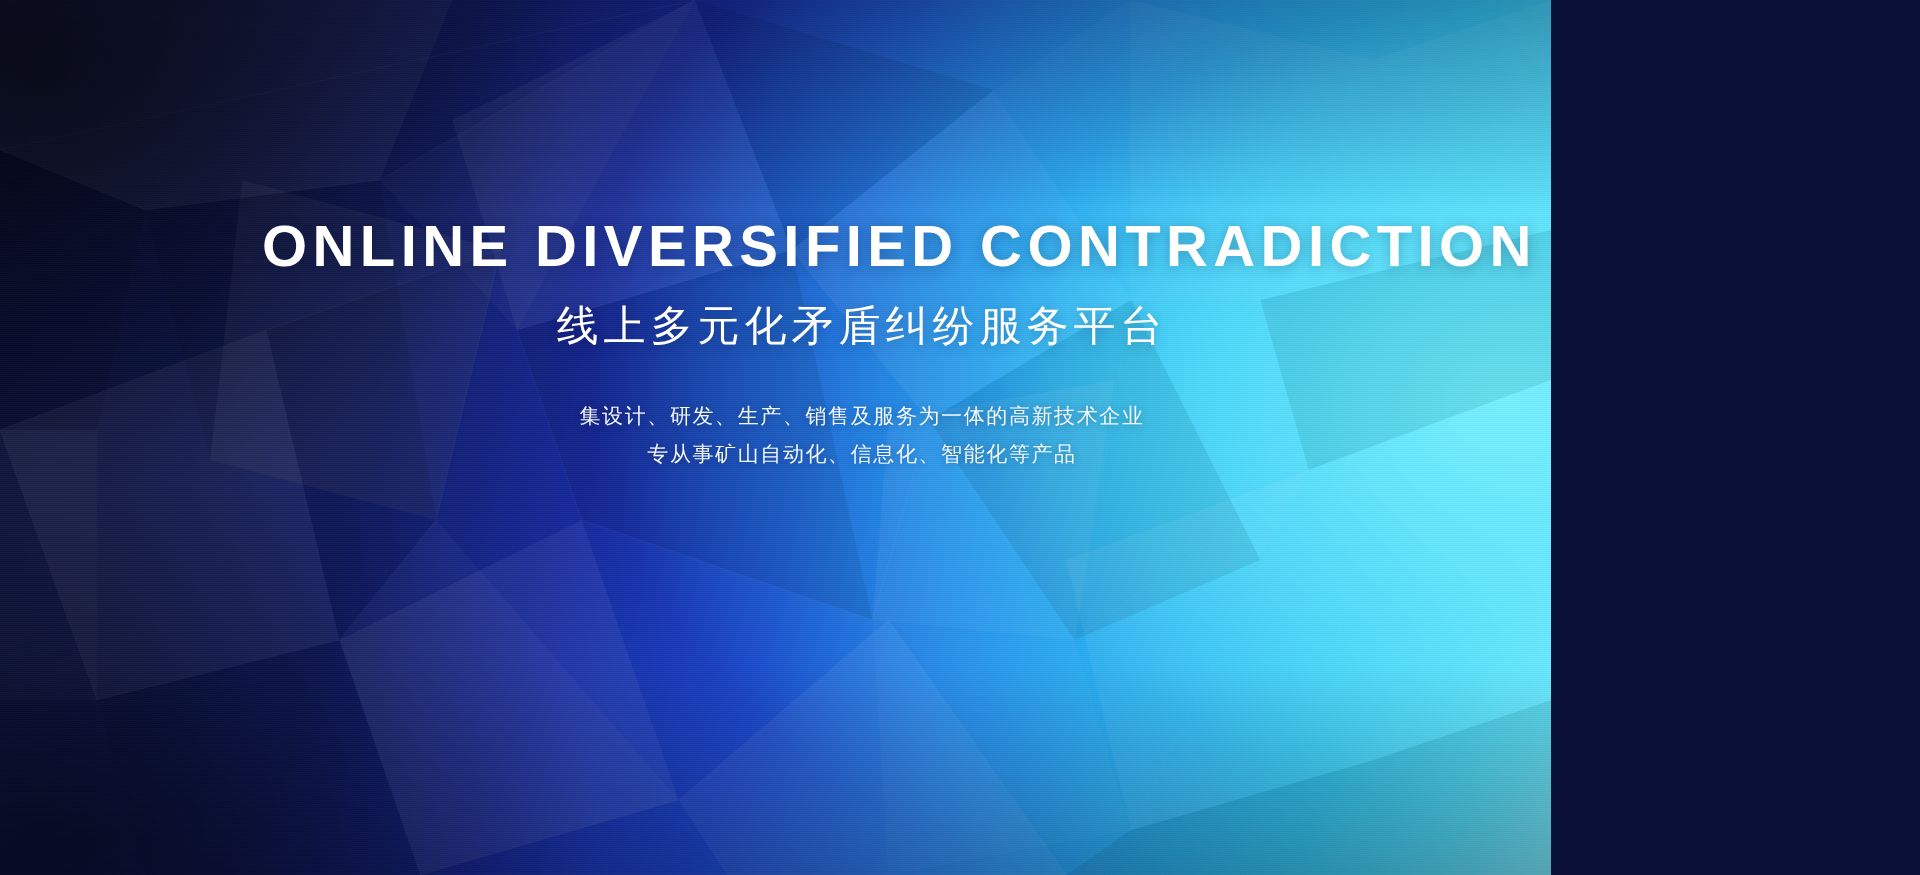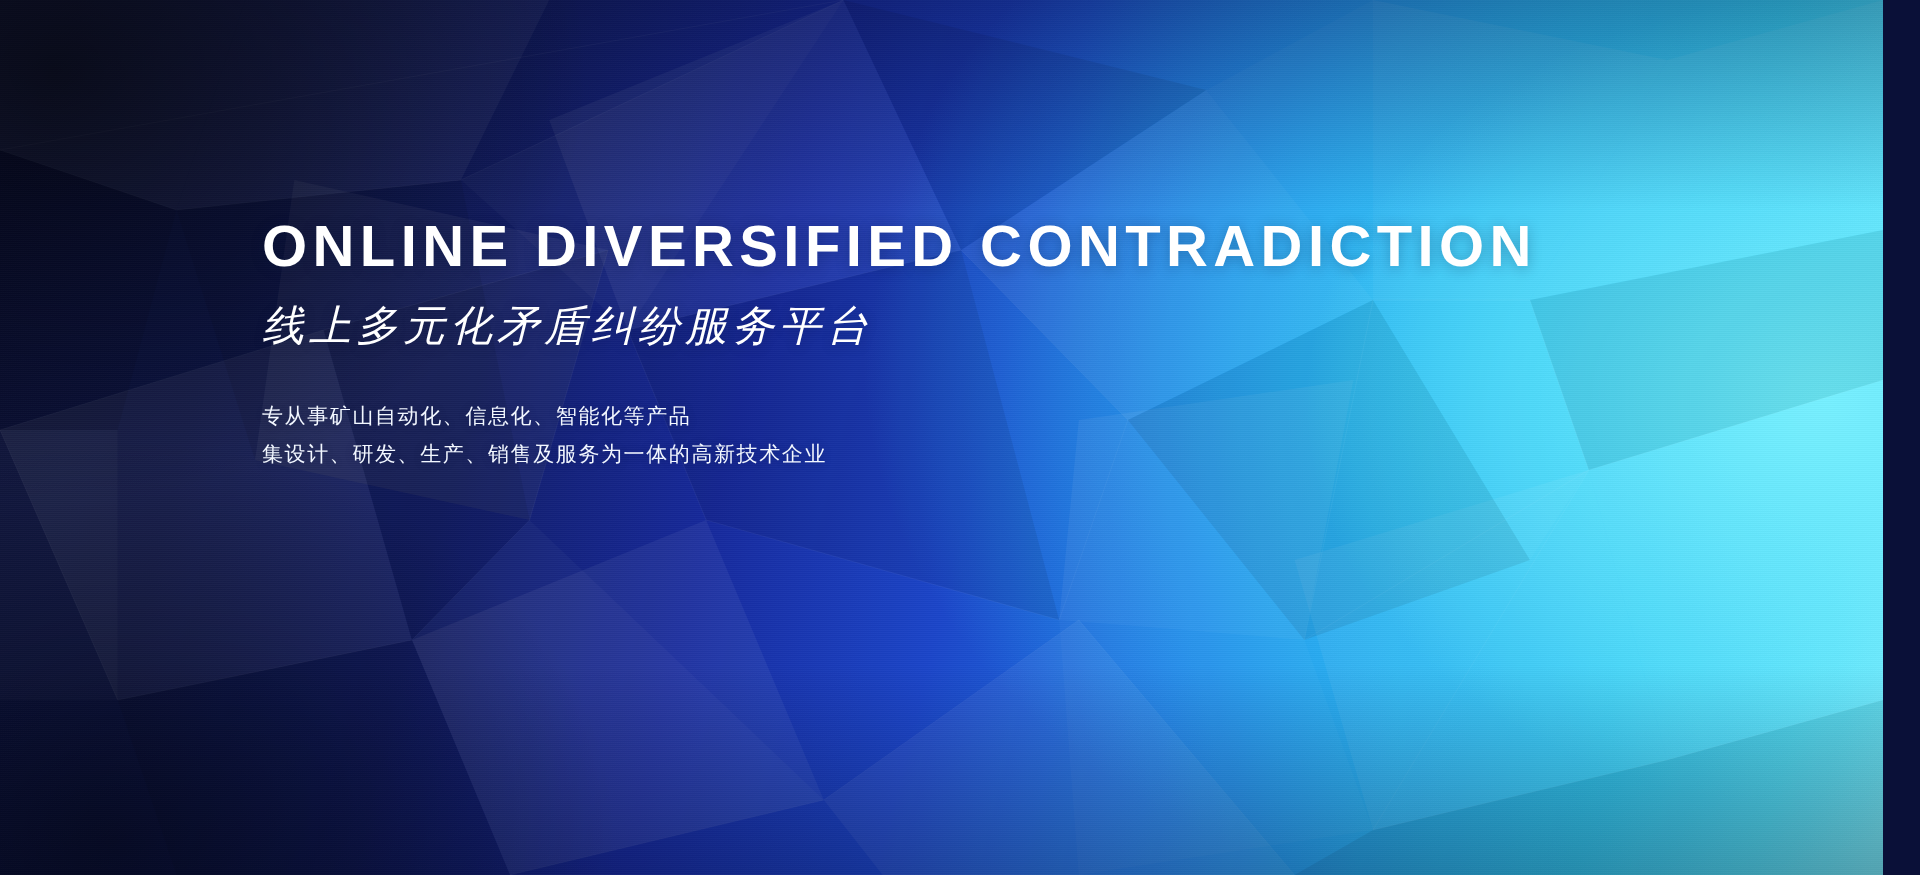--- a/index.html
+++ b/index.html
@@ -6,36 +6,37 @@
 
   html, body {
     width:1920px; height:875px;
     overflow:hidden;
     background:#0a1038;
     font-family:"Liberation Sans", "DejaVu Sans", sans-serif;
   }
 
   .hero {
     position:relative;
-    width:1883px; height:875px;
+    width:1551px; height:875px;
     overflow:hidden;
     background:
       radial-gradient(ellipse 900px 700px at 97% 46%, #6ff0ff 0%, rgba(111,240,255,0) 58%),
       radial-gradient(ellipse 1100px 900px at 82% 40%, #2ec6f5 0%, rgba(46,198,245,0) 62%),
       linear-gradient(104deg,
         #0a0f33 0%,
         #0c1444 14%,
         #111c63 27%,
         #16299c 40%,
         #1b45c9 52%,
         #1f7ce8 64%,
         #29aef2 75%,
         #35d0f7 85%,
         #5ae8fd 94%,
         #7df3ff 100%);
+    text-align: center;
   }
 
   
   .facets {
     position:absolute; inset:0;
     width:100%; height:100%;
     display:block;
   }
 
   
@@ -81,21 +82,20 @@
 
   .subtitle {
     margin-top:24px;
     color:#ffffff;
     font-size:42px;
     line-height:50px;
     font-weight:normal;
     letter-spacing:5px;
     white-space:nowrap;
     text-shadow:0 2px 12px rgba(0,20,60,0.25);
-    font-style:italic;
   }
 
   .desc {
     margin-top:46px;
     color:#f2f7ff;
     font-size:21px;
     line-height:38px;
     font-weight:normal;
     letter-spacing:1.6px;
     white-space:nowrap;
@@ -158,18 +158,18 @@
 
   <div class="copy">
 
     <h1 class="headline">
       <span class="hl-line">ONLINE DIVERSIFIED CONTRADICTION</span>
     </h1>
 
     <h2 class="subtitle">线上多元化矛盾纠纷服务平台</h2>
 
     <div class="desc">
+      <span class="desc-line">集设计、研发、生产、销售及服务为一体的高新技术企业</span>
       <span class="desc-line">专从事矿山自动化、信息化、智能化等产品</span>
-      <span class="desc-line">集设计、研发、生产、销售及服务为一体的高新技术企业</span>
     </div>
 
   </div>
 </div>
 
 </body></html>

